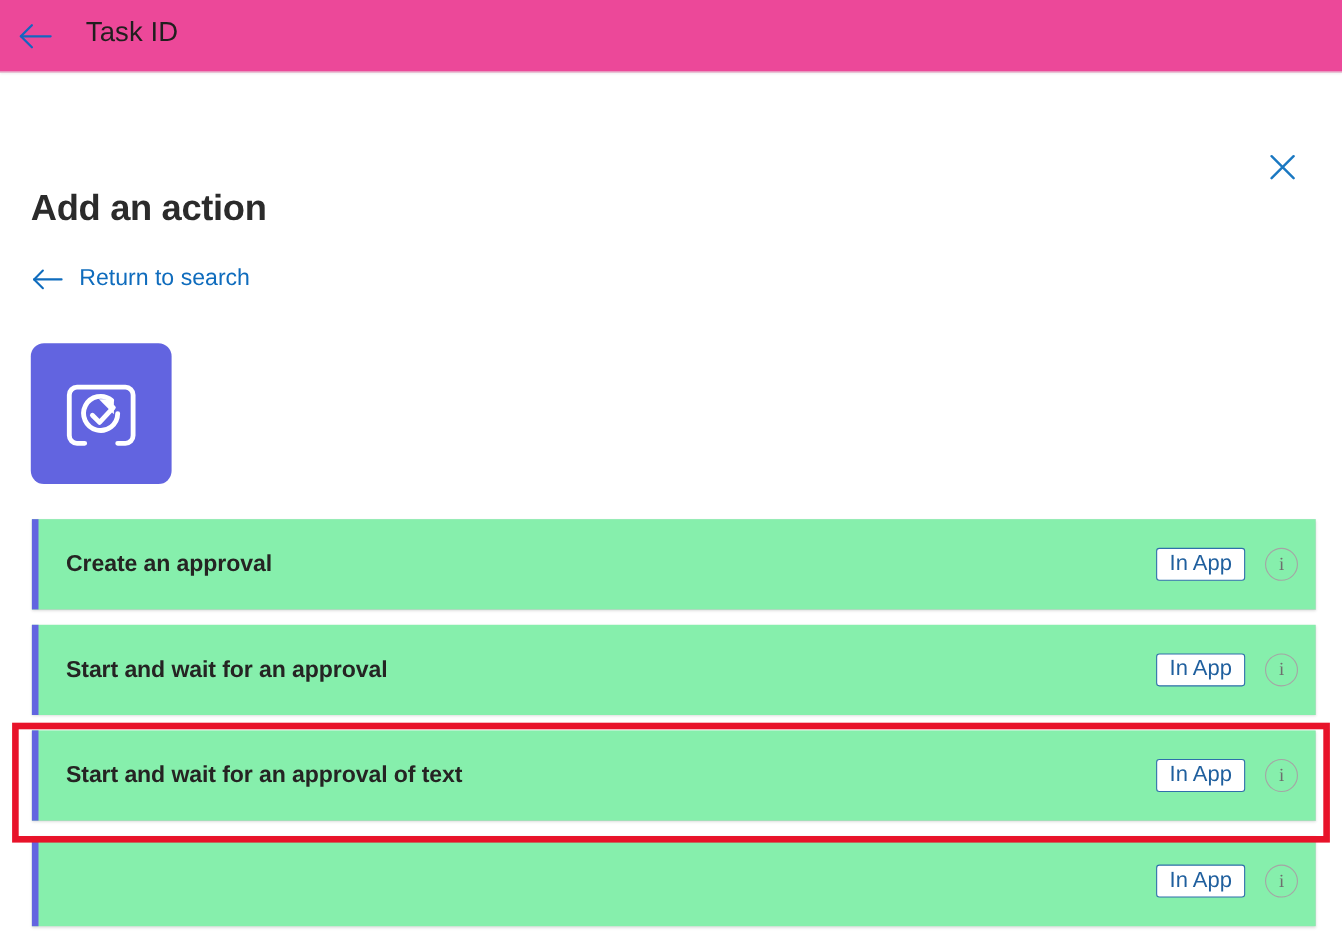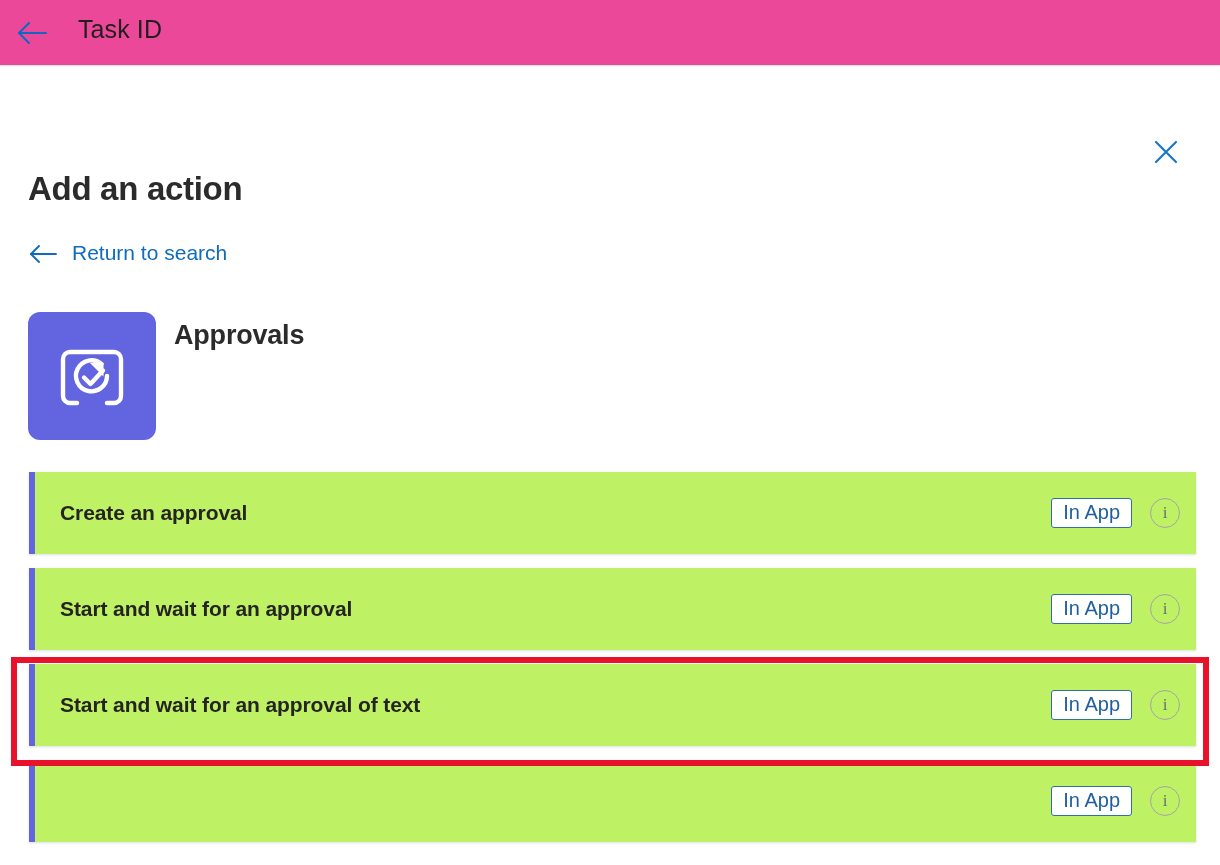--- a/index.html
+++ b/index.html
@@ -101,21 +101,21 @@
 
   
   .action-list {
     position: absolute;
     left: 29px; top: 472px;
     width: 1167px;
   }
   .action-row {
     position: relative;
     width: 1167px; height: 82px;
-    background: #bef264;
+    background: #86efac;
     margin-bottom: 14px;
     box-shadow: 0 1.2px 2.4px rgba(0,0,0,0.13), 0 .2px .6px rgba(0,0,0,0.10);
     display: flex;
     align-items: center;
     cursor: pointer;
   }
   .accent {
     position: absolute;
     left: 0; top: 0;
     width: 6px; height: 82px;
@@ -202,21 +202,20 @@
 
       <path d="M28 70 H21 a7 7 0 0 1 -7 -7 V26 a7 7 0 0 1 7 -7 H65 a7 7 0 0 1 7 7 V63 a7 7 0 0 1 -7 7 H58" fill="none" stroke="#ffffff" stroke-width="4.4" stroke-linecap="round" stroke-linejoin="round"></path>
 
       <path d="M58 43 A15.5 15.5 0 1 1 52.5 31" fill="none" stroke="#ffffff" stroke-width="4.4" stroke-linecap="round"></path>
       <path d="M41 30 L54.5 30 L54.5 43.5 Z" fill="#ffffff"></path>
 
       <path d="M35 44.5 L41.5 51 L54 37.5" fill="none" stroke="#ffffff" stroke-width="4.4" stroke-linecap="round" stroke-linejoin="round"></path>
     </svg>
   </div>
   <div class="connector-text">
-    <div class="connector-name">Approvals</div>
   </div>
 </div>
 
 <div class="action-list">
 
   <div class="action-row">
     <div class="accent"></div>
     <div class="action-label">Create an approval</div>
     <div class="row-right">
       <div class="badge">In App</div>

